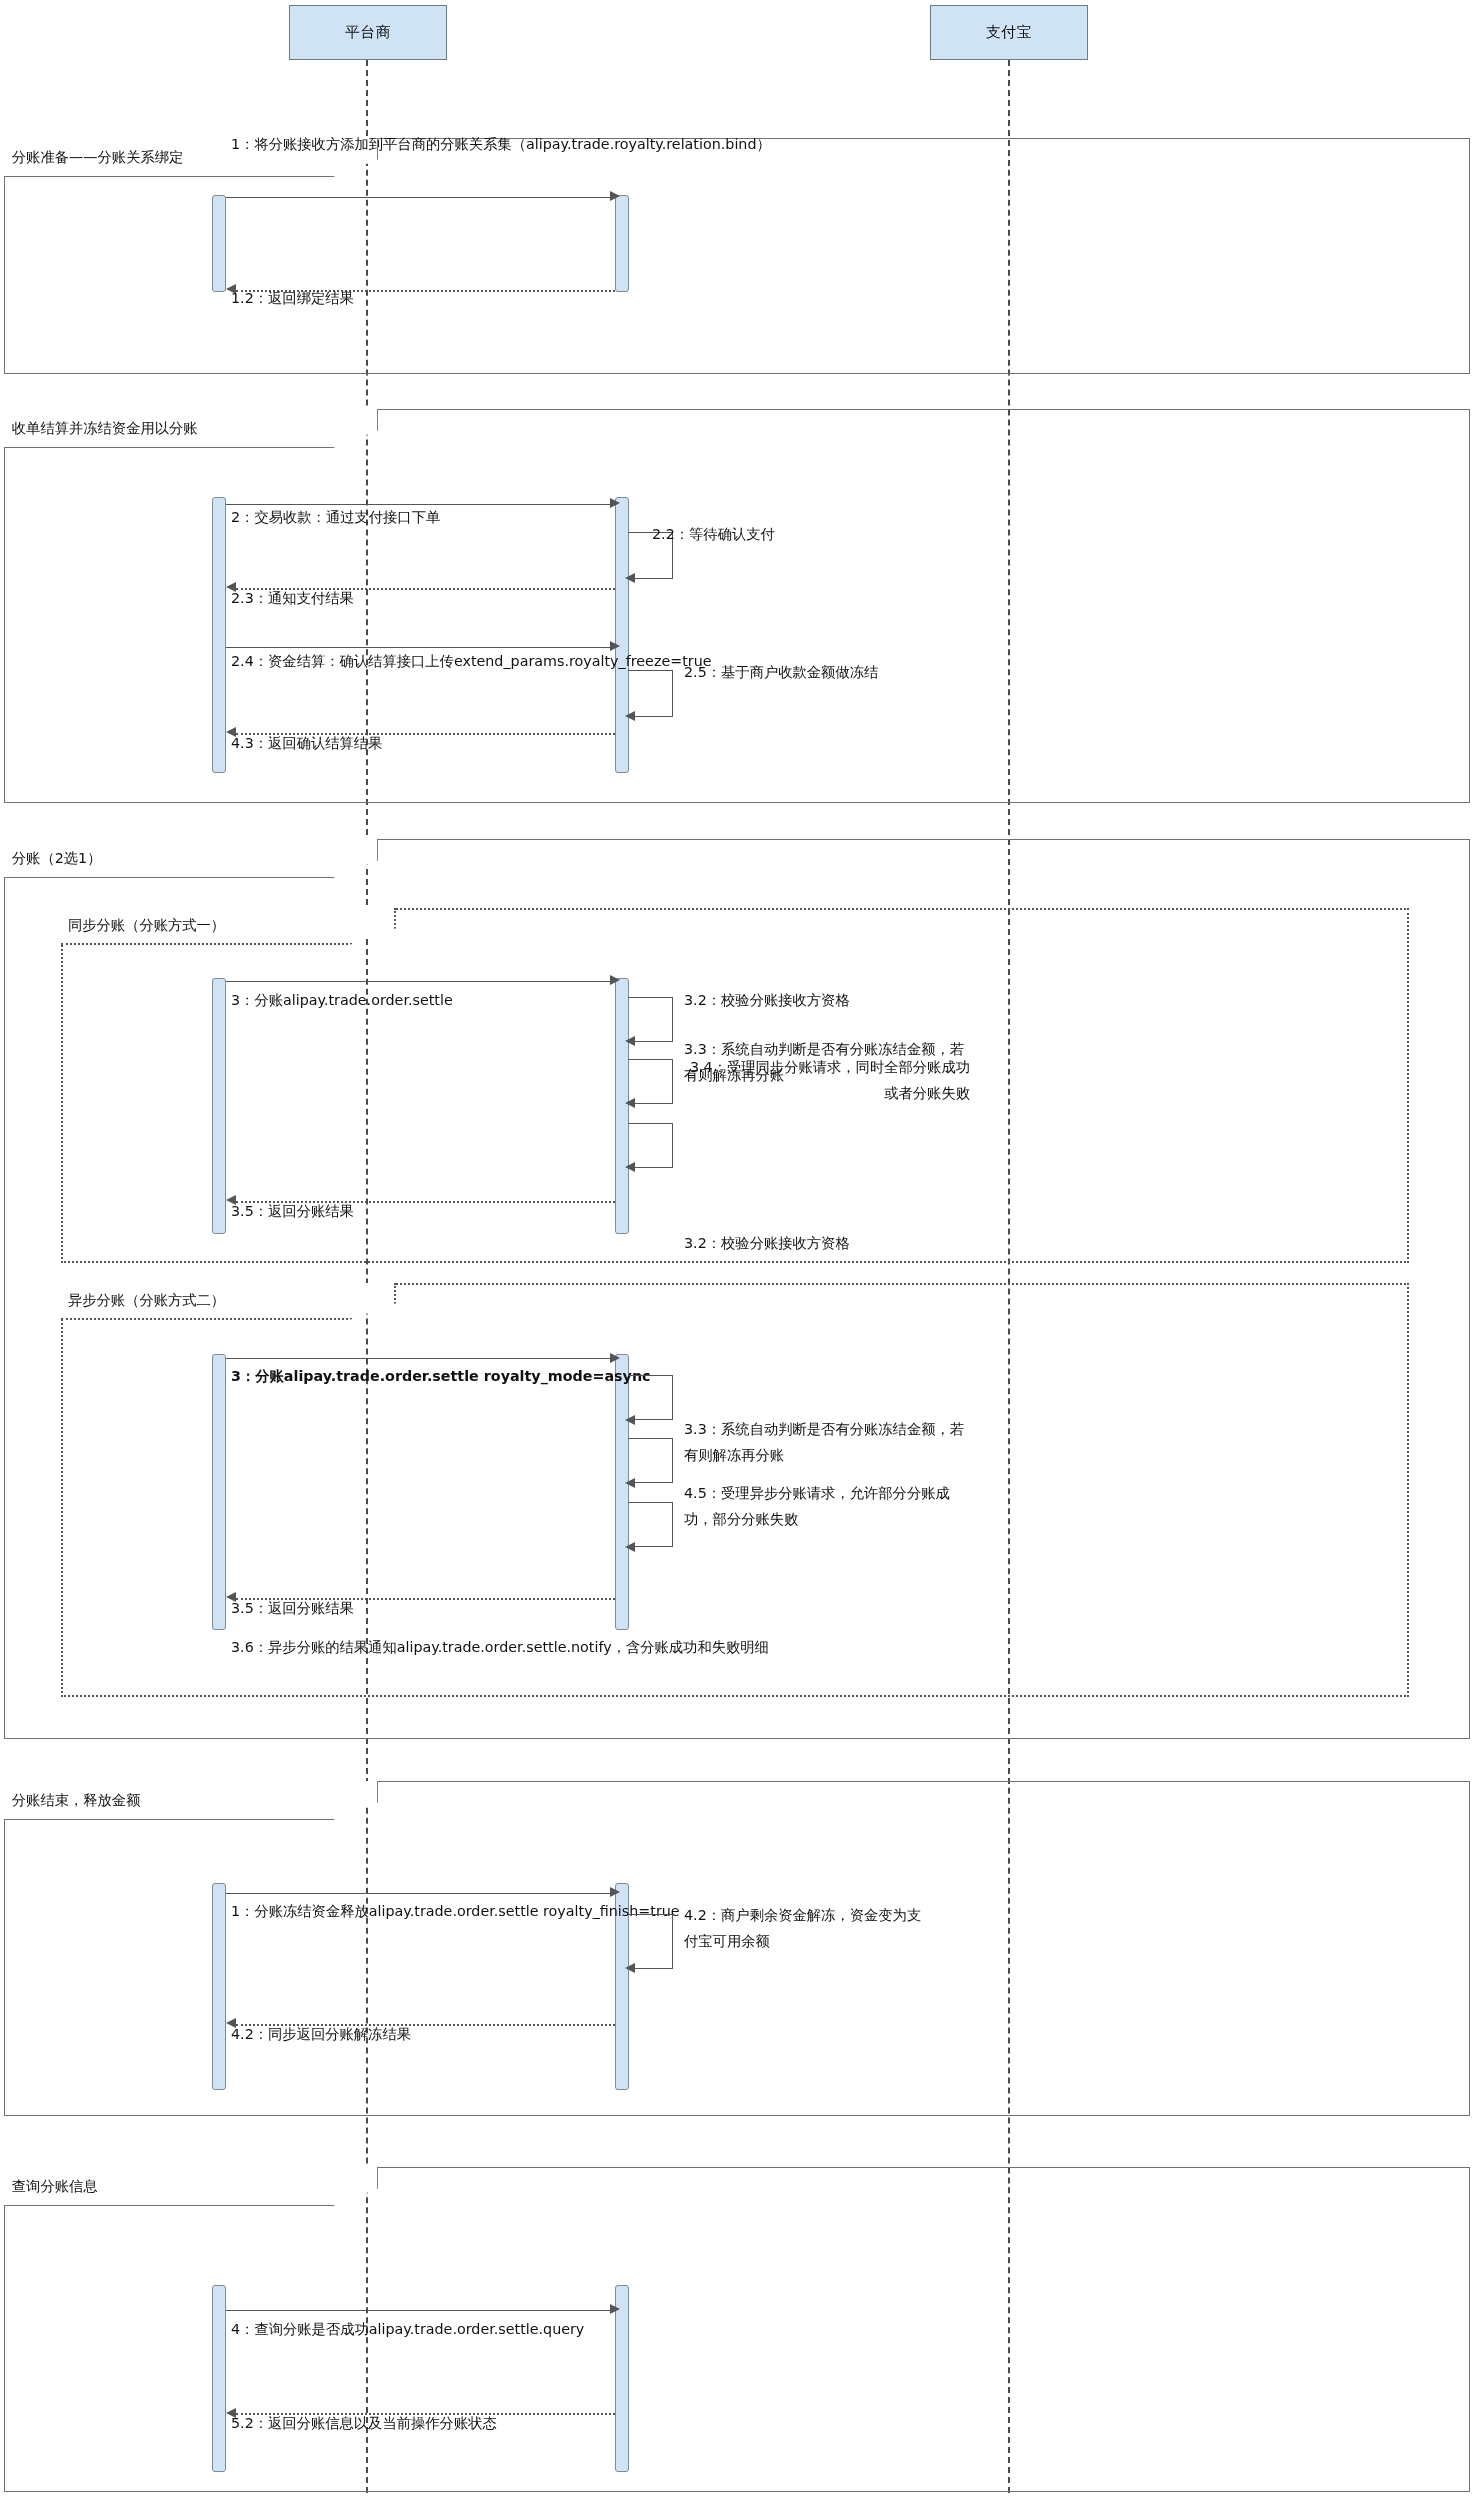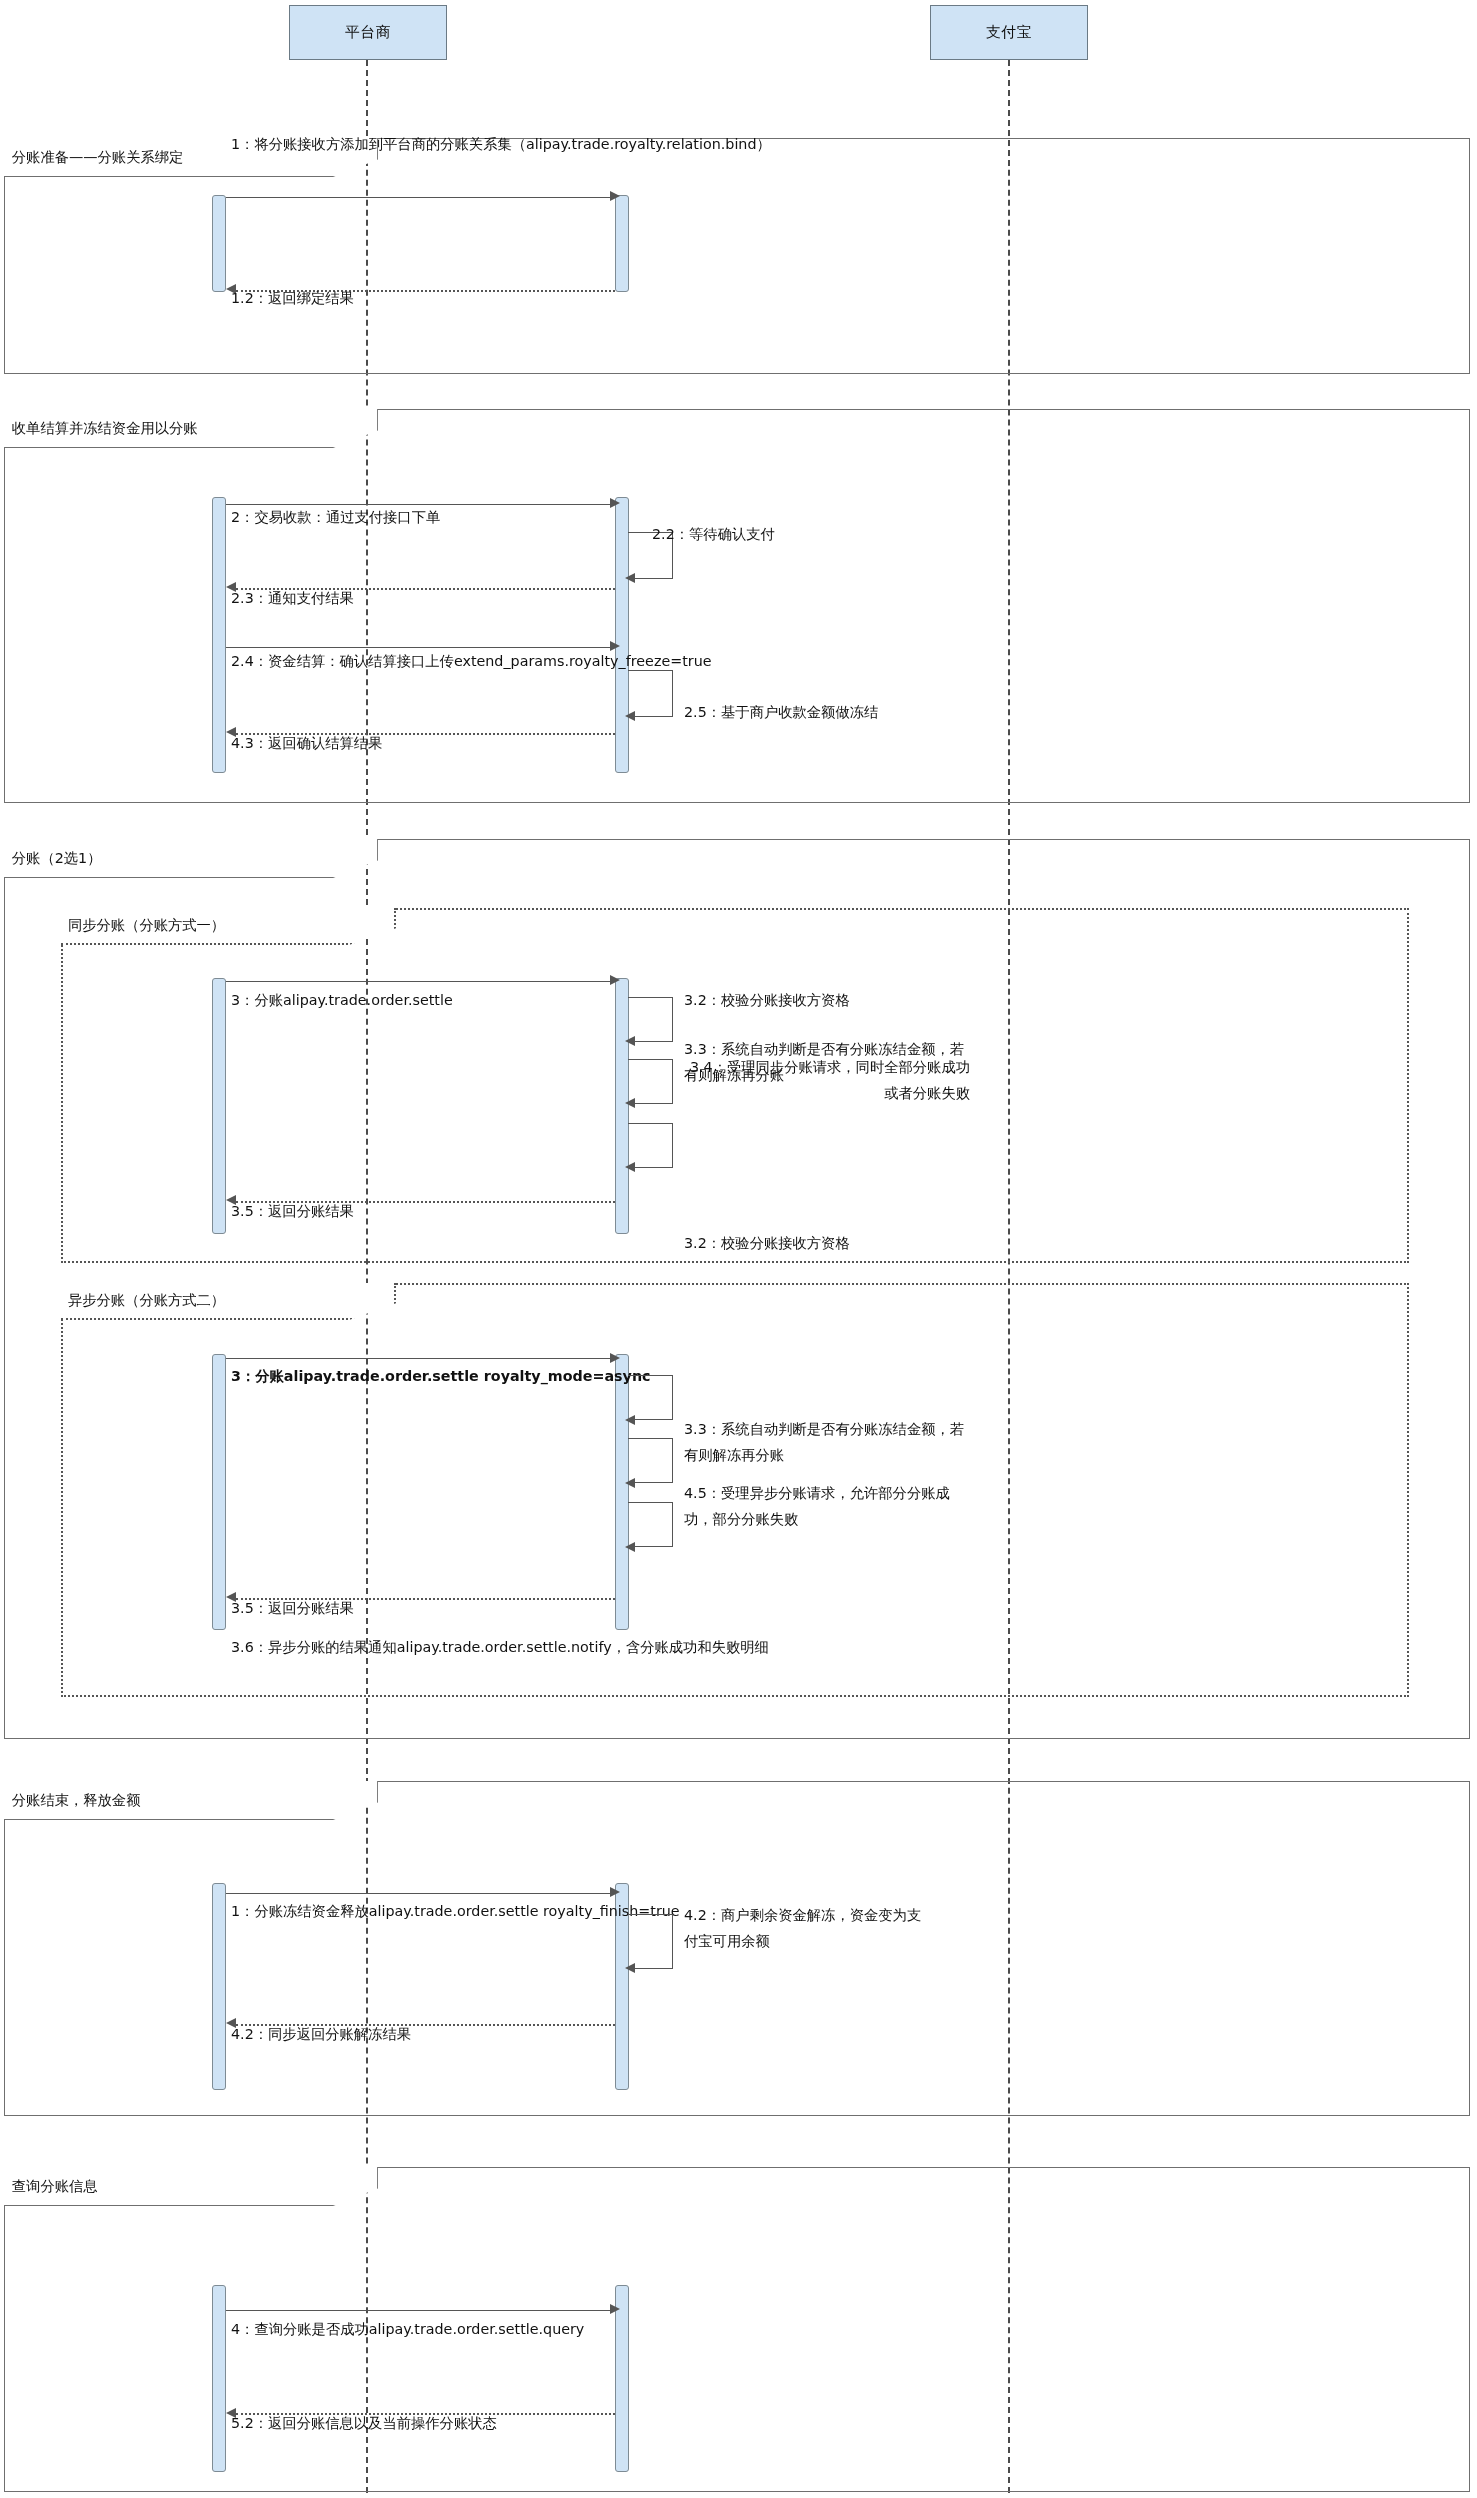--- a/index.html
+++ b/index.html
@@ -178,21 +178,21 @@
   <div class="msg-line dotted" style="left:236px;top:588px;width:379px;"></div>
   <div class="arrow-l" style="left:226px;top:582px;"></div>
   <div class="msg-label" style="left:231px;top:586px;">2.3：通知支付结果</div>
 
   <div class="msg-line" style="left:226px;top:647px;width:390px;"></div>
   <div class="arrow-r" style="left:610px;top:641px;"></div>
   <div class="msg-label" style="left:231px;top:649px;">2.4：资金结算：确认结算接口上传extend_params.royalty_freeze=true</div>
 
   <div class="self-loop" style="left:628px;top:670px;width:45px;height:47px;"></div>
   <div class="arrow-l" style="left:625px;top:711px;"></div>
-  <div class="msg-label" style="left:684px;top:660px;margin-top:40px;">2.5：基于商户收款金额做冻结</div>
+  <div class="msg-label" style="left:684px;top:660px;">2.5：基于商户收款金额做冻结</div>
 
   <div class="msg-line dotted" style="left:236px;top:733px;width:379px;"></div>
   <div class="arrow-l" style="left:226px;top:727px;"></div>
   <div class="msg-label" style="left:231px;top:731px;">4.3：返回确认结算结果</div>
 
   <div class="frag" style="left:3.9px;top:839px;width:1466px;height:900px;"></div>
   <div class="frag-label" style="left:3.9px;top:839px;width:374px;">
     <span>分账（2选1）</span>
   </div>
 

